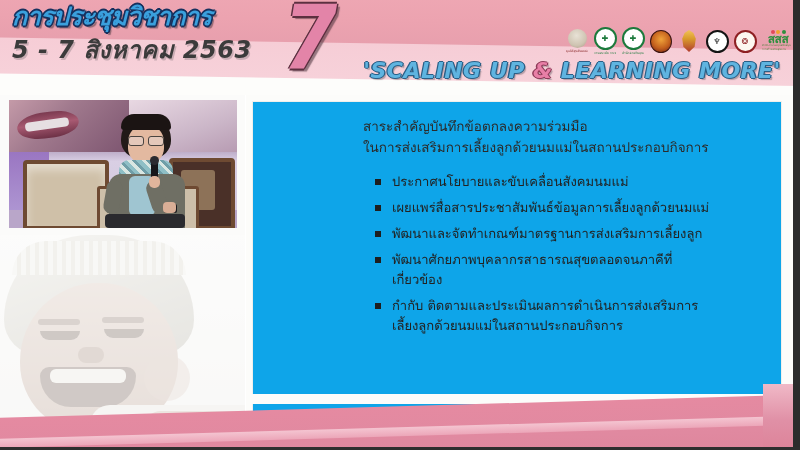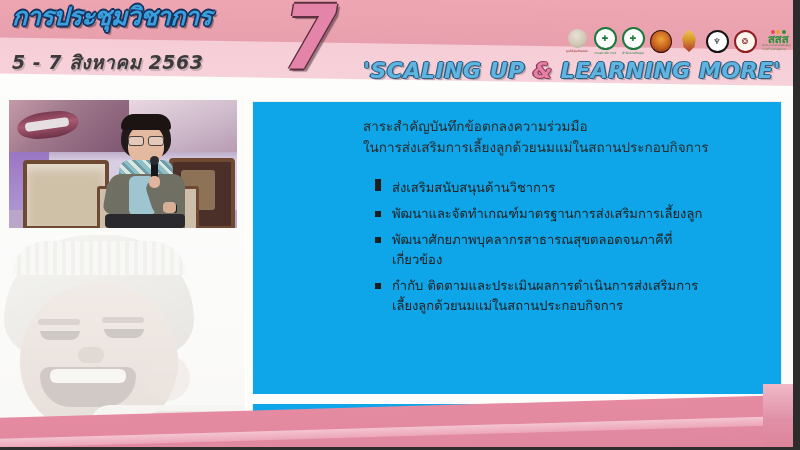--- a/index.html
+++ b/index.html
@@ -45,21 +45,21 @@
   }
   .t-line2{
     font-weight:bold;font-size:25px;line-height:31px;color:#4aa832;letter-spacing:-0.5px;
     text-shadow:
       -1.6px 0 0 #14391a, 1.6px 0 0 #14391a, 0 -1.6px 0 #14391a, 0 1.6px 0 #14391a,
       -1.2px -1.2px 0 #14391a, 1.2px -1.2px 0 #14391a, -1.2px 1.2px 0 #14391a, 1.2px 1.2px 0 #14391a,
       2.5px 2.5px 1px rgba(40,30,40,.45);
     white-space:nowrap;margin-top:-3px;
   }
   .t-date{
-    font-weight:bold;font-size:19px;line-height:24px;color:#3b3b3b;margin-top:18px;
+    font-weight:bold;font-size:24px;line-height:24px;color:#3b3b3b;margin-top:6px;
     letter-spacing:0.5px;white-space:nowrap;
     text-shadow:1.5px 1.5px 0 rgba(120,110,115,.35);
   }
 
   
   .numeral{
     position:absolute;left:283px;top:-2px;
     font-family:"DejaVu Sans","Liberation Sans",sans-serif;
     font-weight:bold;font-style:italic;font-size:78px;line-height:80px;
     color:#e384a8;
@@ -305,24 +305,25 @@
     <div class="panel-inner">
 
       <div class="lead">
         <p>สาระสำคัญบันทึกข้อตกลงความร่วมมือ</p>
         <p>ในการส่งเสริมการเลี้ยงลูกด้วยนมแม่ในสถานประกอบกิจการ</p>
       </div>
 
       <ul class="bullets">
         <li>
           <span class="sq"></span>
-        </li>
-        <li>
-          <span class="sq"></span>
-          <span>ส่งเสริมสนับสนุนด้านวิชาการ</span>
+          <span>ประกาศนโยบายและขับเคลื่อนสังคมนมแม่</span>
+        </li>
+        <li>
+          <span class="sq"></span>
+          <span>เผยแพร่สื่อสารประชาสัมพันธ์ข้อมูลการเลี้ยงลูกด้วยนมแม่</span>
         </li>
         <li>
           <span class="sq"></span>
           <span>พัฒนาและจัดทำเกณฑ์มาตรฐานการส่งเสริมการเลี้ยงลูก</span>
         </li>
         <li>
           <span class="sq"></span>
           <span>พัฒนาศักยภาพบุคลากรสาธารณสุขตลอดจนภาคีที่</span>
           <span class="l2">เกี่ยวข้อง</span>
         </li>

